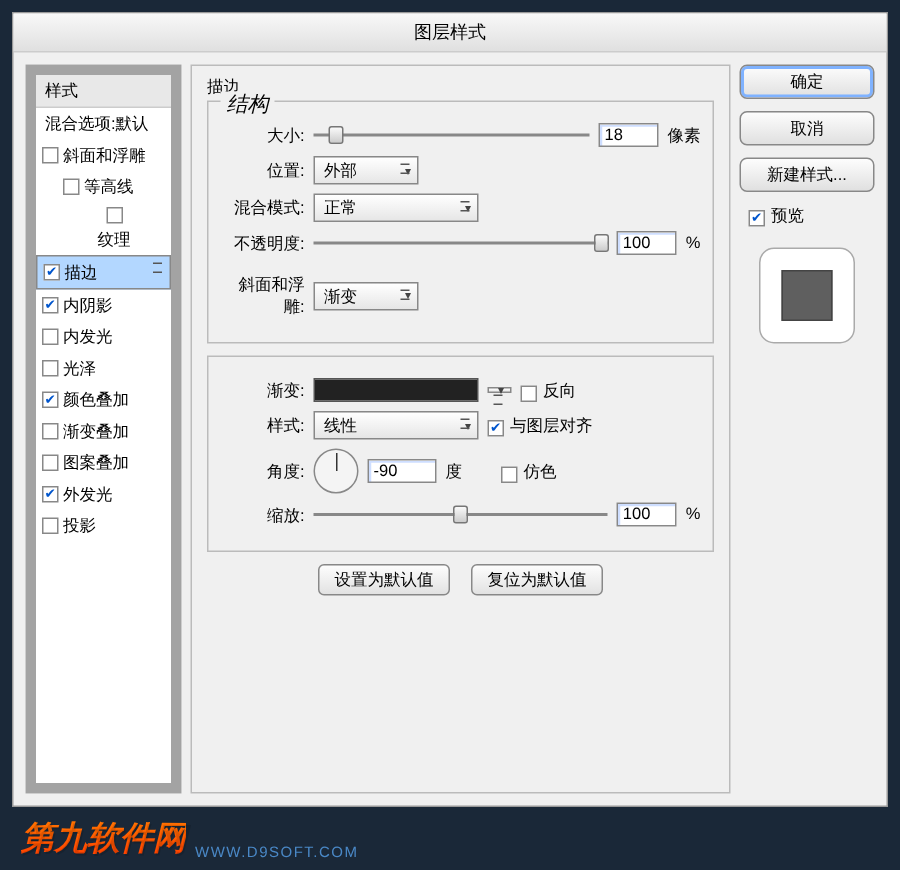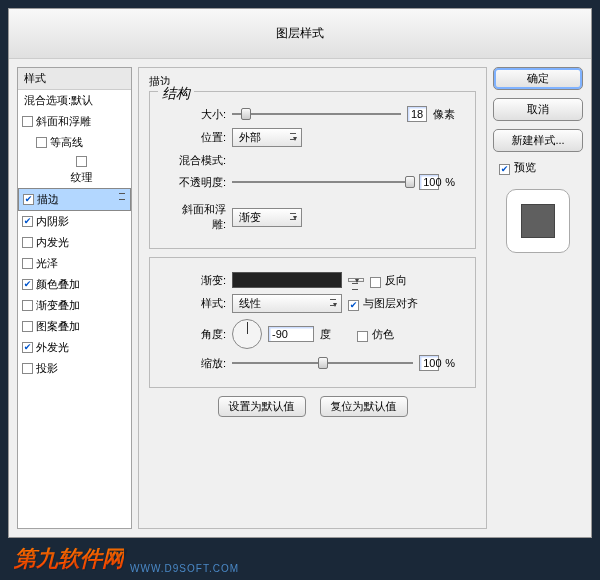--- a/index.html
+++ b/index.html
@@ -15,29 +15,29 @@
       background: #f0f0f0;
       border: 1px solid #999;
       width: 584px;
       height: 530px;
       margin: 8px;
       display: flex;
       flex-direction: column;
     }
     .titlebar {
       text-align: center;
-      padding: 16px 0;
+      padding: 4px 0;
       background: linear-gradient(#f8f8f8,#e0e0e0);
       border-bottom: 1px solid #ccc;
       font-size: 12px;
     }
     .body { display: flex; flex: 1; padding: 8px; gap: 6px; }
     .sidebar {
-      width: 115px;
-      border: 1px solid #a3a3a3;
+      width: 104px;
+      border: 7px solid #a3a3a3;
       background: #fff;
       font-size: 11px;
     }
     .sidebar .hdr {
       background: #e8e8e8;
       padding: 3px 6px;
       border-bottom: 1px solid #ccc;
     }
     .sidebar .item {
       padding: 3px 4px;
@@ -79,21 +79,21 @@
       top: -7px; left: 8px;
       background: #f0f0f0;
       padding: 0 4px;
       font-size: 14px;
       font-style: italic;
     }
     .row {
       display: flex;
       align-items: center;
       gap: 6px;
-      margin: 6px 12px;
+      margin: 6px 0;
     }
     .lbl { width: 56px; text-align: right; }
     .slider {
       position: relative;
       flex: 1;
       height: 14px;
       display: flex;
       align-items: center;
     }
     .slider .track {
@@ -104,21 +104,21 @@
     .slider .thumb {
       position: absolute;
       width: 10px; height: 12px;
       background: linear-gradient(#fafafa,#ccc);
       border: 1px solid #777;
       border-radius: 2px;
       top: 1px;
       transform: translateX(-50%);
     }
     .numbox {
-      width: 20px;
+      width: 40px;
       border: 1px solid #888;
       background: #fff;
       padding: 1px 3px;
       text-align: left;
       box-shadow: inset 1.5px 1.5px 0 #0b5cff33;
     }
     .sel {
       border: 1px solid #888;
       background: linear-gradient(#fff,#e6e6e6);
       padding: 1px 18px 1px 6px;
@@ -296,20 +296,21 @@
           <span>像素</span>
         </div>
 
         <div class="row">
           <span class="lbl">位置:</span>
           <span class="sel"><span>外部</span><span class="caret">▾</span></span>
         </div>
 
         <div class="row">
           <span class="lbl">混合模式:</span>
+          <span class="sel" style="min-width:110px"><span>正常</span><span class="caret">▾</span></span>
         </div>
 
         <div class="row">
           <span class="lbl">不透明度:</span>
           <div class="slider">
             <div class="track"></div>
               <div class="thumb" style="left:98%"></div>
           </div>
           <span class="numbox">100</span>
           <span>%</span>

